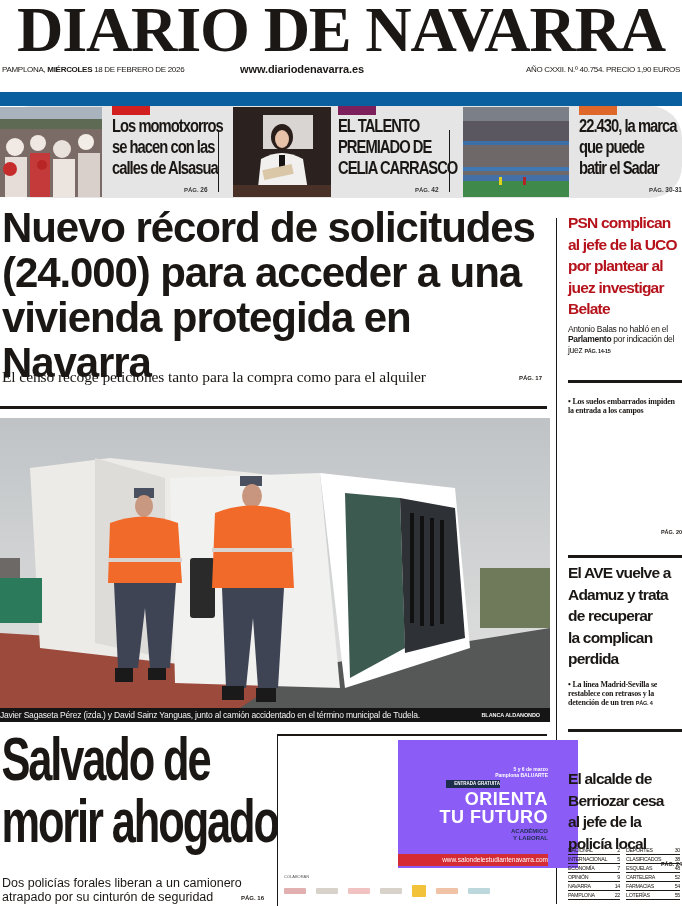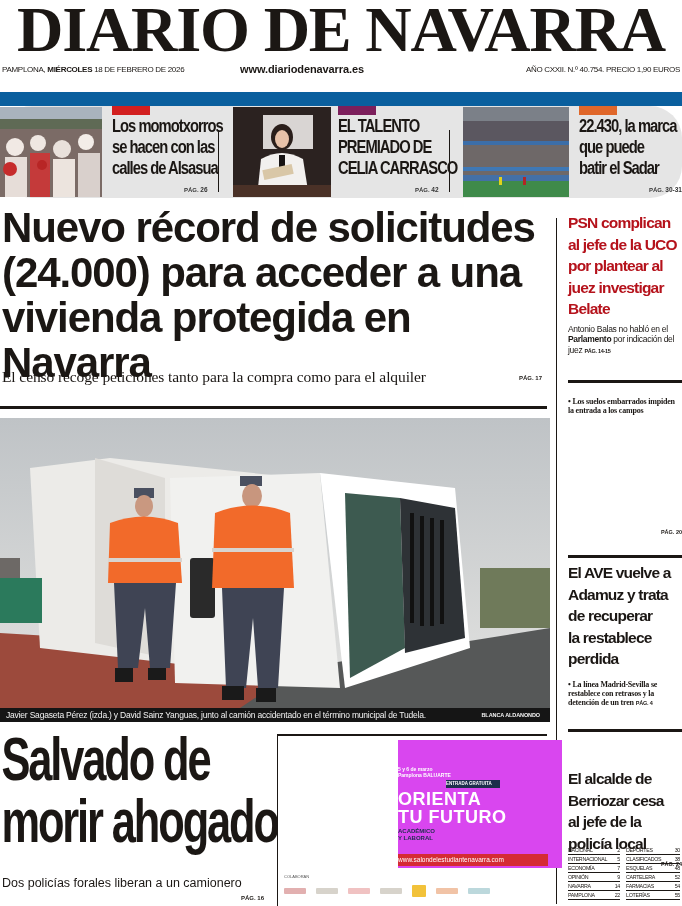--- a/index.html
+++ b/index.html
@@ -31,21 +31,21 @@
   .lead-headline { font-family: "Liberation Sans", sans-serif; font-weight: bold; font-size: 42px; line-height: 45px; letter-spacing: -1.1px; padding-left: 2px; color: #1b1714; }
   .lead-sub { position: absolute; left: 2px; top: 163px; font-family: "Liberation Serif", serif; font-size: 15.5px; white-space: nowrap; letter-spacing: -0.1px; }
   .lead-sub b { font-weight: normal; }
   .lead-page { position: absolute; left: 519px; top: 170px; font-size: 6px; font-weight: bold; white-space: nowrap; }
 
   .rule-thick { position: absolute; height: 3px; background: #1b1714; }
   .col-divider { position: absolute; width: 1px; background: #1b1714; }
 
   
   .photo { position: absolute; left: 0; top: 418px; width: 550px; height: 290px; overflow: hidden; background: linear-gradient(180deg, #c9ccce 0%, #dcdcdb 35%, #a8a9a4 70%, #6f6f6c 100%); }
-  .photo-caption { position: absolute; left: 0; top: 708px; width: 550px; height: 14px; background: #151515; color: #f3f3f3; font-size: 8.5px; line-height: 14px; padding-left: 6px; font-family: "Liberation Sans Narrow", "Liberation Sans", sans-serif; letter-spacing: -0.2px; white-space: nowrap; }
+  .photo-caption { position: absolute; left: 0; top: 708px; width: 550px; height: 14px; background: #151515; color: #f3f3f3; font-size: 8.5px; line-height: 14px; padding-left: 0; font-family: "Liberation Sans Narrow", "Liberation Sans", sans-serif; letter-spacing: -0.2px; white-space: nowrap; }
   .photo-credit { position: absolute; right: 10px; top: 0; font-size: 5.5px; font-weight: bold; letter-spacing: -0.1px; }
 
   
   .second { position: absolute; left: 0; top: 728px; width: 268px; }
   .second-headline { font-family: "Liberation Sans Narrow", "Liberation Sans", sans-serif; font-weight: bold; font-size: 62px; line-height: 62px; letter-spacing: -3px; color: #1b1714; transform: scaleX(0.7); transform-origin: left top; white-space: nowrap; padding-left: 2px; }
   .second-sub { position: absolute; left: 2px; top: 148px; font-size: 12.5px; line-height: 14px; width: 260px; color: #1b1714; }
   .second-page { position: absolute; left: 241px; top: 167px; font-size: 6px; font-weight: bold; white-space: nowrap; }
 
   
   .ad { position: absolute; left: 277px; top: 736px; width: 273px; height: 170px; background: #ffffff; border-left: 1px solid #1b1714; }
@@ -53,21 +53,21 @@
   .ad-logo { position: absolute; left: 8px; top: 10px; font-size: 9px; font-weight: bold; color: #b11f1f; letter-spacing: -0.5px; }
   .ad-dn { position: absolute; right: 8px; top: 7px; font-family: "Liberation Serif", serif; font-weight: bold; font-size: 11px; color: #1b1714; }
   .ad-book { position: absolute; left: 20px; top: 38px; width: 72px; height: 30px; }
   .ad-title { position: absolute; left: 0; top: 68px; width: 112px; font-size: 8px; line-height: 10px; color: #1d3250; }
   .ad-edition { position: absolute; left: 30px; top: 93px; width: 52px; height: 10px; background: #1d2e4c; color: #fff; font-size: 6px; line-height: 10px; font-weight: bold; }
   .ad-patrocina { position: absolute; left: 4px; top: 116px; font-size: 5px; font-weight: bold; color: #1d2e4c; }
   .ad-gov { position: absolute; left: 48px; top: 111px; width: 64px; height: 16px; background: #f1c232; }
   .ad-colabora { position: absolute; left: 6px; top: 138px; font-size: 4px; color: #555; }
   .ad-sponsors { position: absolute; left: 6px; top: 148px; width: 262px; height: 14px; display: flex; gap: 10px; align-items: center; }
   .ad-sponsor { height: 6px; width: 22px; background: #d7d3cb; border-radius: 1px; }
-  .ad-right { position: absolute; left: 120px; top: 4px; width: 164px; height: 128px; background: #d946ef; text-align: left; color: #fff; }
+  .ad-right { position: absolute; left: 120px; top: 4px; width: 180px; height: 128px; background: #8b5cf6; text-align: right; color: #fff; }
   .ad-dates { position: absolute; left: 0; top: 26px; width: 150px; font-size: 5px; font-weight: bold; line-height: 6px; }
   .ad-entrada { position: absolute; left: 48px; top: 40px; width: 54px; height: 8px; background: #1d2e4c; font-size: 4.5px; line-height: 8px; font-weight: bold; }
   .ad-orienta { position: absolute; left: 0; top: 50px; width: 150px; font-size: 18px; line-height: 18px; font-weight: bold; letter-spacing: 0.5px; }
   .ad-academico { position: absolute; left: 0; top: 88px; width: 150px; font-size: 6px; line-height: 7px; font-weight: bold; color: #1d2e4c; }
   .ad-url { position: absolute; left: 0; top: 114px; width: 150px; height: 12px; background: #d52b34; font-size: 6.5px; line-height: 12px; }
 
   
   .sidecol { position: absolute; left: 568px; width: 114px; }
   .side-rule { position: absolute; left: 568px; width: 114px; height: 3px; background: #1b1714; }
   .side-headline { font-family: "Liberation Sans", sans-serif; font-weight: bold; font-size: 15.5px; line-height: 21.5px; letter-spacing: -0.8px; color: #1b1714; }
@@ -235,20 +235,21 @@
   <span class="photo-credit">BLANCA ALDANONDO</span>
 </figcaption>
 
 <article class="second">
   <h2 class="second-headline">
     <div>Salvado de</div>
     <div>morir ahogado</div>
   </h2>
   <div class="second-sub">
     <div>Dos policías forales liberan a un camionero</div>
+    <div>atrapado por su cinturón de seguridad</div>
   </div>
   <div class="second-page"><span>PÁG.</span> <span>16</span></div>
 </article>
 
 <div class="rule-thick" style="left:277px; top:734px; width:270px; height:2px;"></div>
 
 <aside class="ad">
   <div class="ad-right">
     <div class="ad-dates">
       <div>5 y 6 de marzo</div>
@@ -293,21 +294,21 @@
   <div class="side-bullet" style="padding-right:6px;"><span>• Los suelos embarrados impiden la entrada a los campos</span></div>
   <div class="pg" style="position:absolute; right:0; top:142px;"><span>PÁG.</span> <span>20</span></div>
 </article>
 
 <div class="side-rule" style="top:555px;"></div>
 <article class="sidecol" style="top:562px;">
   <h3 class="side-headline">
     <div>El AVE vuelve a</div>
     <div>Adamuz y trata</div>
     <div>de recuperar</div>
-    <div>la restablece</div>
+    <div>la complican</div>
     <div>perdida</div>
   </h3>
   <div class="side-bullet"><span>• La línea Madrid-Sevilla se restablece con retrasos y la detención de un tren</span> <span class="pg"><span>PÁG.</span> <span>4</span></span></div>
 </article>
 
 <div class="side-rule" style="top:729px;"></div>
 <article class="sidecol" style="top:768px;">
   <h3 class="side-headline">
     <div>El alcalde de</div>
     <div>Berriozar cesa</div>

